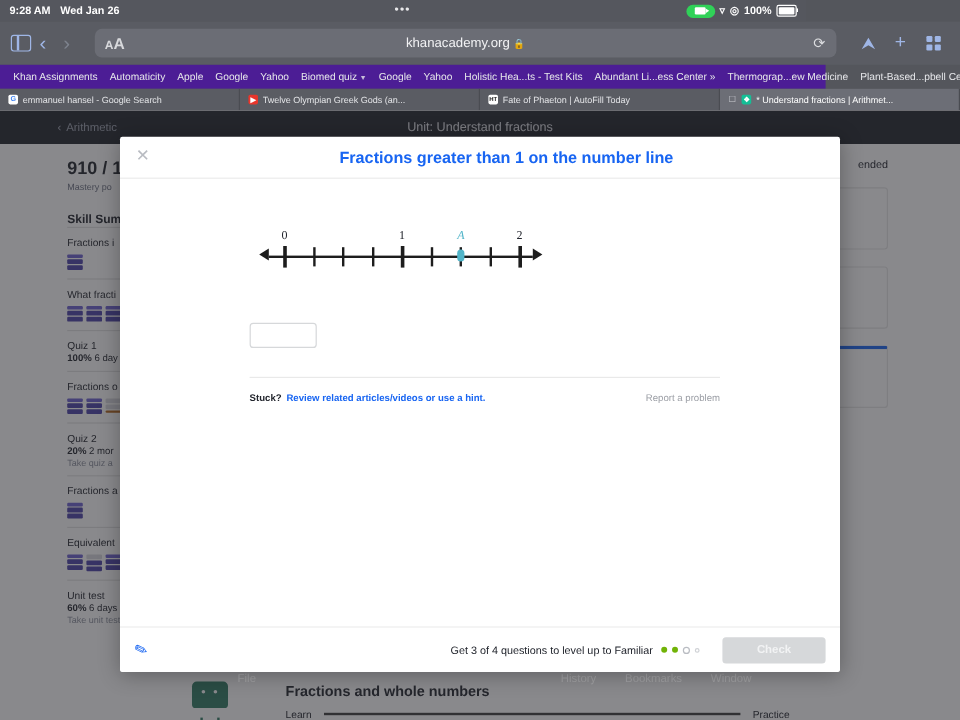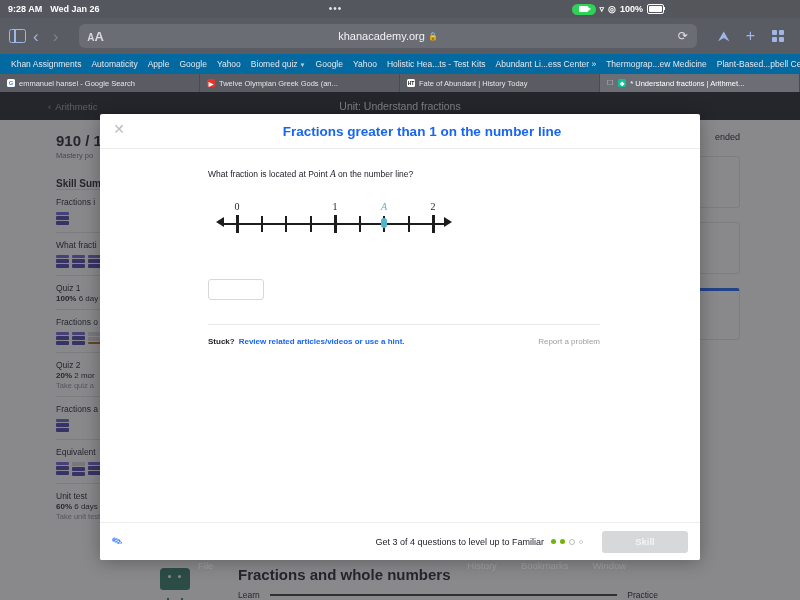--- a/index.html
+++ b/index.html
@@ -49,22 +49,22 @@
   .aa b{font-size:13px;}
   .url-text{flex:1;text-align:left;color:#f2f2f4;font-size:11px;display:flex;align-items:center;justify-content:center;gap:3px;}
   .lock{font-size:8px;}
   .reload{position:absolute;right:9px;color:#dcdde0;font-size:12px;}
   .tb-right{display:flex;align-items:center;gap:2px;padding-right:8px;}
   .grid-glyph{display:grid;grid-template-columns:5px 5px;grid-template-rows:5px 5px;gap:2px;margin:0 8px;}
   .grid-glyph span{background:#9fb6e6;border-radius:1px;}
 
   
   .bookmarks{
-    position:absolute;left:0;top:54px;width:800px;height:20px;
-    background:#0369a1;display:flex;align-items:center;color:#e6e7ea;font-size:8.5px;
+    position:absolute;left:0;top:54px;width:688px;height:20px;
+    background:#4c1d95;display:flex;align-items:center;color:#e6e7ea;font-size:8.5px;
     padding:0 6px;box-sizing:border-box;gap:0;
   }
   .bm{padding:0 5px;white-space:nowrap;}
   .bm .chev{font-size:6px;opacity:.8;margin-left:2px;}
 
   
   .tabbar{position:absolute;left:0;top:74px;width:800px;height:18px;display:flex;}
   .tab{
     flex:1;display:flex;align-items:center;gap:4px;padding:0 7px;
     font-size:7.5px;color:#e3e4e7;border-right:1px solid #4a4c52;
@@ -105,21 +105,21 @@
   .rcard .bars{margin-top:22px;}
   .rcard.sel{border-top:3px solid #1865f2;}
 
   .arrow-left,.arrow-right{
     position:absolute;top:238px;color:#ffffff;font-size:17px;font-weight:bold;
   }
   .arrow-left{left:10px;}
   .arrow-right{right:10px;}
 
   .ka-bottom{position:absolute;left:238px;bottom:0;width:420px;}
-  .fwn-title{font-size:15px;font-weight:bold;color:#21242c;}
+  .fwn-title{font-size:12px;font-weight:bold;color:#21242c;}
   .fwn-row{display:flex;align-items:center;gap:10px;margin-top:7px;font-size:8.5px;color:#21242c;}
   .fwn-rule{flex:1;height:2px;background:#3b3b3b;}
   .mascot{position:absolute;left:160px;bottom:2px;width:34px;height:30px;}
   .mascot-body{width:30px;height:22px;background:#2f7a63;border-radius:4px 4px 3px 3px;position:relative;}
   .mascot-body:before,.mascot-body:after{content:"";position:absolute;top:7px;width:3px;height:3px;background:#fff;border-radius:50%;}
   .mascot-body:before{left:8px;}
   .mascot-body:after{left:18px;}
   .mascot-leg{position:absolute;bottom:-6px;width:2px;height:6px;background:#2f7a63;}
 
   
@@ -267,21 +267,21 @@
     <div class="tab">
       <span class="favicon" style="background:#ffffff;color:#4285f4;">G</span>
       <span class="tab-label">emmanuel hansel - Google Search</span>
     </div>
     <div class="tab">
       <span class="favicon" style="background:#e8352b;">▶</span>
       <span class="tab-label">Twelve Olympian Greek Gods (an...</span>
     </div>
     <div class="tab">
       <span class="favicon" style="background:#ffffff;color:#1a1a1a;font-size:5px;">HT</span>
-      <span class="tab-label">Fate of Abundant | History Today</span>
+      <span class="tab-label">Fate of Phaeton | AutoFill Today</span>
     </div>
     <div class="tab active">
       <span class="tabclose">☐</span>
       <span class="favicon" style="background:#14bf96;">❖</span>
       <span class="tab-label">* Understand fractions | Arithmet...</span>
     </div>
   </div>
 
   <div class="page">
 
@@ -519,23 +519,20 @@
     <span>Window</span>
   </div>
 
   <div class="modal">
     <div class="modal-head">
       <span class="modal-close">✕</span>
       <span class="modal-title">Fractions greater than 1 on the number line</span>
     </div>
 
     <div class="modal-body">
-      <div class="question">
-        <span>What fraction is located at Point </span><i>A</i><span> on the number line?</span>
-      </div>
 
       <div class="numline">
         <div class="nl-axis"></div>
         <div class="nl-arrow l"></div>
         <div class="nl-arrow r"></div>
 
         <div class="tick maj" style="left:22px;"></div>
         <div class="tick" style="left:46.5px;"></div>
         <div class="tick" style="left:71px;"></div>
         <div class="tick" style="left:95.5px;"></div>
@@ -567,18 +564,18 @@
     <div class="modal-foot">
       <span class="pencil">✎</span>
       <span class="foot-msg">
         <span>Get 3 of 4 questions to level up to Familiar</span>
         <span class="dots">
           <span class="dot"></span>
           <span class="dot"></span>
           <span class="dot open"></span>
           <span class="dot small"></span>
         </span>
-        <span class="check-btn">Skill</span>
+        <span class="check-btn">Check</span>
       </span>
     </div>
   </div>
 
 </div>
 
 </body></html>

